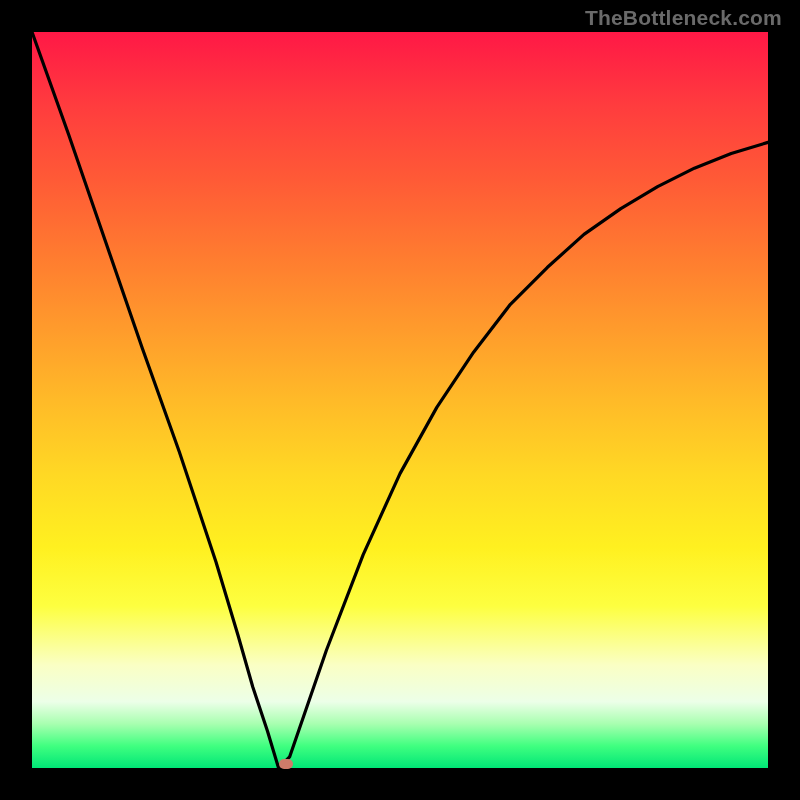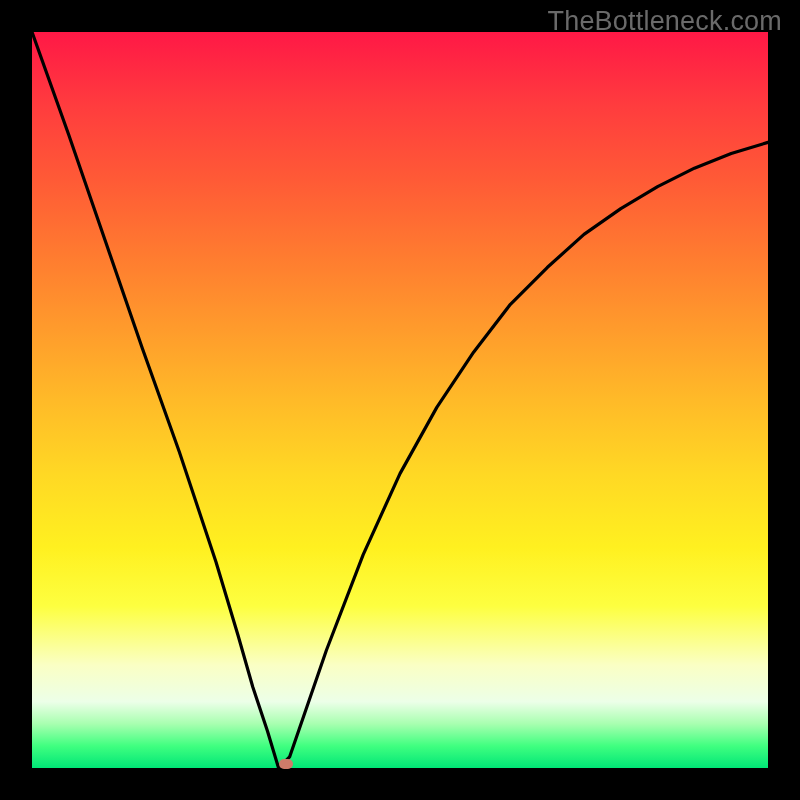--- a/index.html
+++ b/index.html
@@ -32,22 +32,22 @@
       #a8ffb0 94%,
       #40ff80 97%,
       #00e676 100%
     );
   }
   .watermark {
     position: absolute;
     top: 6px;
     right: 18px;
     color: #6a6a6a;
-    font-size: 27px;
-    font-weight: 400;
+    font-size: 21px;
+    font-weight: 700;
     letter-spacing: 0.2px;
   }
   svg.curve {
     position: absolute;
     left: 0; top: 0;
     width: 736px;
     height: 736px;
     overflow: visible;
   }
   .marker {

